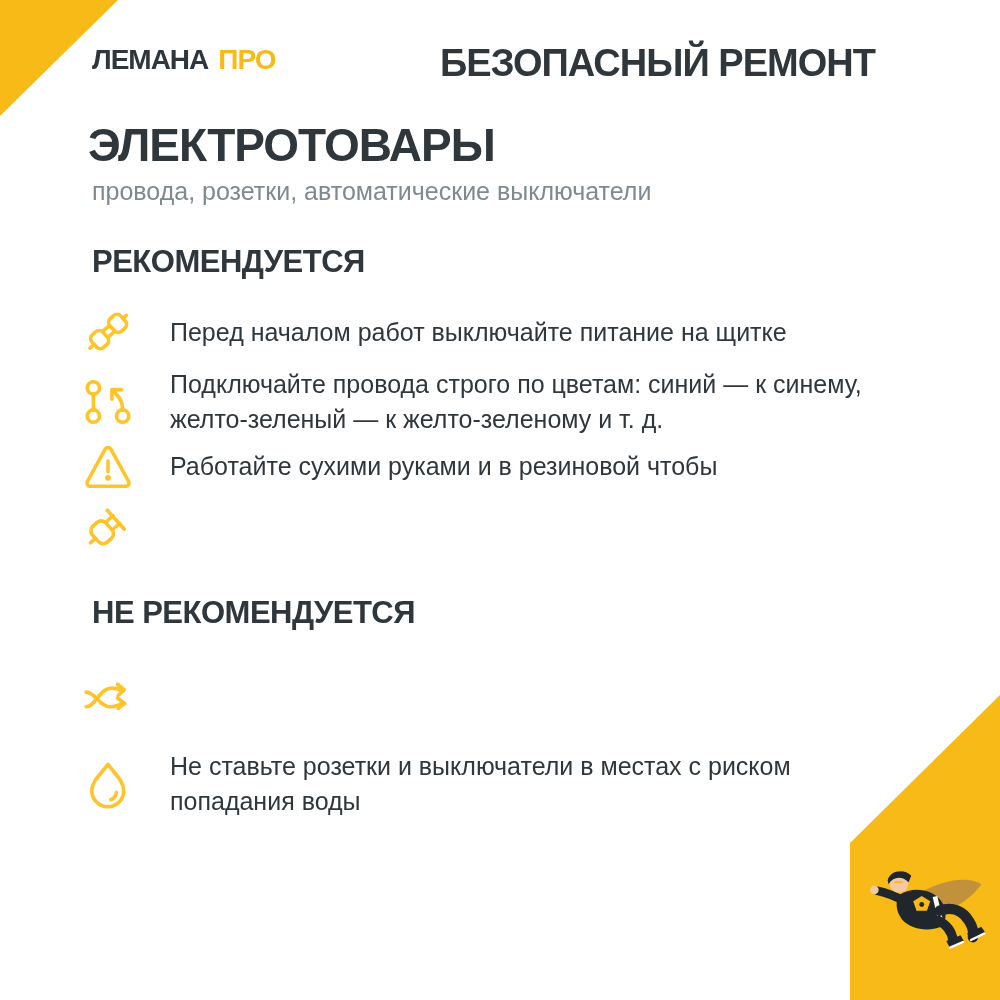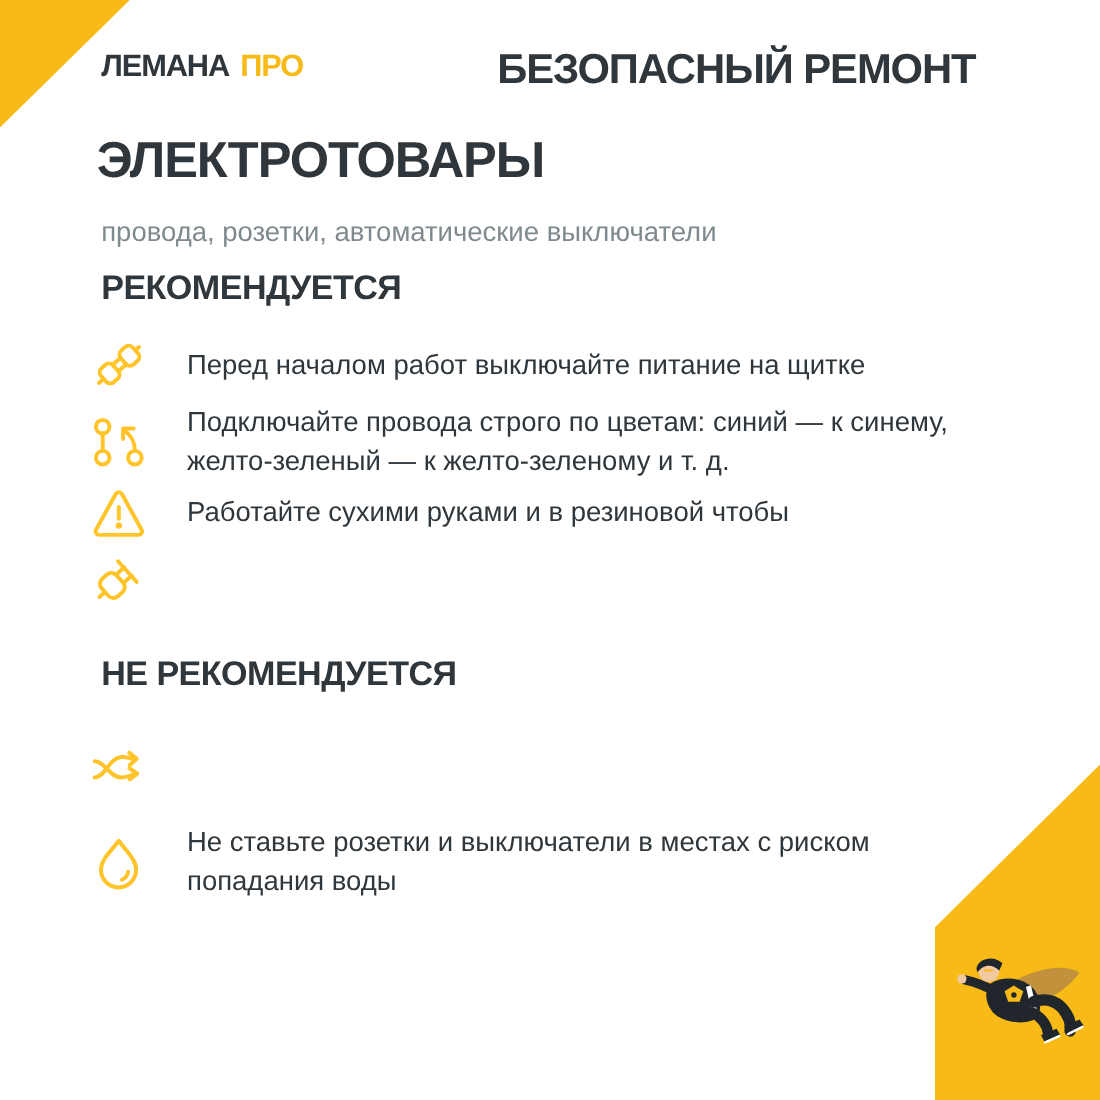--- a/index.html
+++ b/index.html
@@ -33,31 +33,31 @@
     clip-path:polygon(0 48.5%,100% 0,100% 100%,0 100%);
   }
   
   .logo{
     position:absolute;left:92px;top:44px;
     font-size:28px;font-weight:800;letter-spacing:-1px;
     white-space:nowrap;
   }
   .logo .accent{color:var(--brand-yellow);margin-left:10px;}
   .doc-title{
-    position:absolute;left:452px;top:42px;
+    position:absolute;left:440px;top:42px;
     font-size:38px;font-weight:800;letter-spacing:-1px;white-space:nowrap;
   }
   
   .page-title{
     position:absolute;left:88px;top:118px;
     font-size:46px;font-weight:800;letter-spacing:-1px;white-space:nowrap;text-align:right;
   }
   .page-subtitle{
     position:absolute;left:92px;top:177px;
-    font-size:25px;color:var(--text-gray);white-space:nowrap;margin-top:20px;
+    font-size:25px;color:var(--text-gray);white-space:nowrap;
   }
   
   .section-heading{
     position:absolute;left:92px;
     font-size:31px;font-weight:800;letter-spacing:-0.5px;white-space:nowrap;
   }
   .sh-1{top:244px;}
   .sh-2{top:595px;}
   
   .item{

